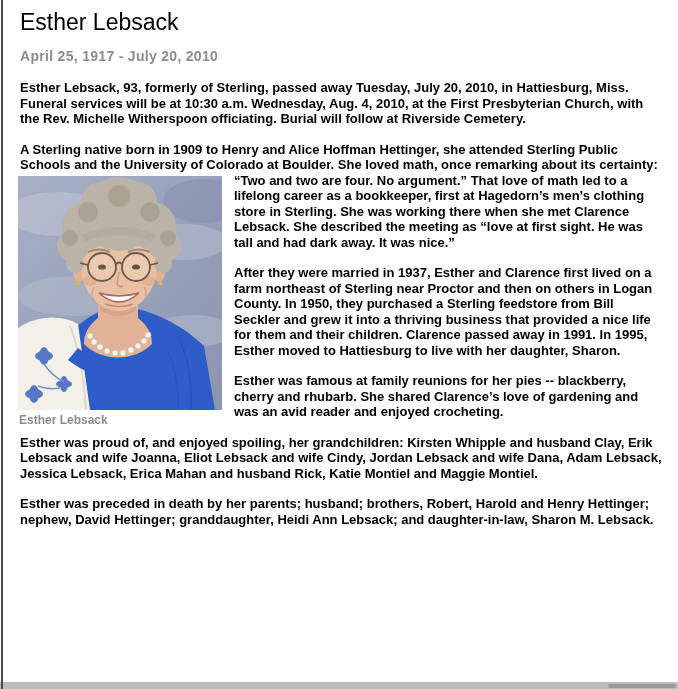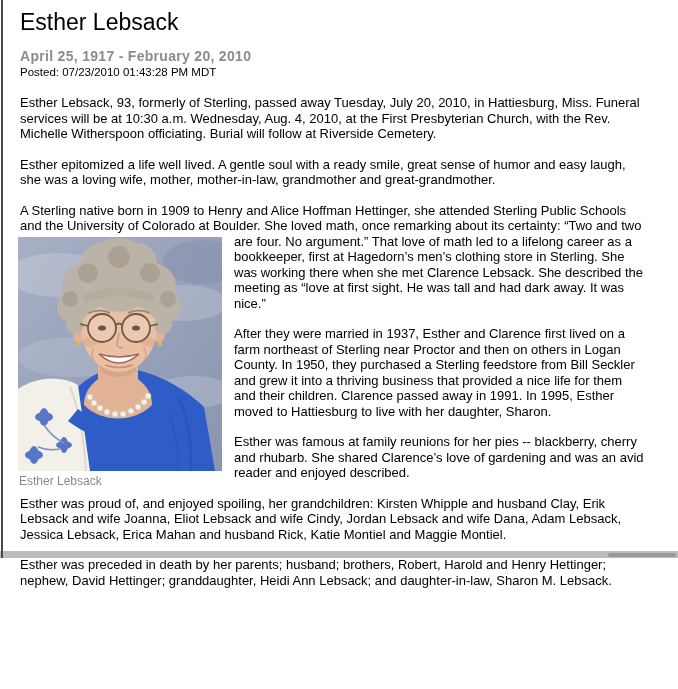--- a/index.html
+++ b/index.html
@@ -4,21 +4,21 @@
 <style>
   * { box-sizing: border-box; }
   html, body {
     margin: 0; padding: 0;
     width: 678px; height: 689px;
     background: #ffffff;
     overflow: hidden;
     font-family: "Liberation Sans", sans-serif;
     color: #000;
   }
-  .page { position: relative; width: 678px; height: 558px; background: #fff; }
+  .page { position: relative; width: 678px; height: 689px; background: #fff; }
   .left-border {
     position: absolute; left: 1px; top: 0; bottom: 0;
     width: 2px; background: #4a4a4a; z-index: 5;
   }
   .content {
     position: absolute; left: 0; top: 0; right: 0;
     padding: 6px 16px 0 20px;
   }
   h1.page-title {
     font-size: 23px; font-weight: normal; color: #000;
@@ -26,21 +26,21 @@
   }
   h2.life-dates {
     font-size: 14px; font-weight: bold; color: #8c8c8c;
     letter-spacing: 0.3px; margin: 12px 0 0 0; line-height: 16px;
   }
   .posted {
     font-size: 11.5px; color: #000; margin: 2px 0 0 0; line-height: 13px;
   }
   .article { margin-top: 16px; }
   .article p {
-    font-size: 13px; line-height: 15.5px; margin: 0 16px 15px 0;
+    font-size: 13px; line-height: 15.5px; margin: 0 0 15px 0; font-weight: bold;
   }
   .photo-figure {
     float: left; width: 204px;
     margin: 3px 12px 4px -2px;
   }
   .photo-figure svg { display: block; width: 204px; height: 234px; }
   .photo-caption {
     display: block; font-size: 12px; color: #8a8a8a;
     padding: 3px 0 0 1px; line-height: 14px;
   }
@@ -55,26 +55,24 @@
   }
 </style>
 </head>
 <body>
 
 <div class="page">
   <div class="left-border"></div>
 
   <div class="content">
     <h1 class="page-title">Esther Lebsack</h1>
-    <h2 class="life-dates">April 25, 1917 - February 20, 2010</h2>
-    <div class="posted">Posted: 07/23/2010 01:43:28 PM MDT</div>
+    <h2 class="life-dates">April 25, 1917 - July 20, 2010</h2>
 
     <div class="article">
       <p>Esther Lebsack, 93, formerly of Sterling, passed away Tuesday, July 20, 2010, in Hattiesburg, Miss. Funeral services will be at 10:30 a.m. Wednesday, Aug. 4, 2010, at the First Presbyterian Church, with the Rev. Michelle Witherspoon officiating. Burial will follow at Riverside Cemetery.</p>
-      <p>Esther epitomized a life well lived. A gentle soul with a ready smile, great sense of humor and easy laugh, she was a loving wife, mother, mother-in-law, grandmother and great-grandmother.</p>
 
       <p><span>A Sterling native born in 1909 to Henry and Alice Hoffman Hettinger, she attended Sterling Public Schools and the University of Colorado at Boulder. She loved math, once remarking about its certainty: “Two and two are four. No </span><span class="photo-figure">
           <svg viewBox="0 0 204 234" xmlns="http://www.w3.org/2000/svg" preserveAspectRatio="none">
             <defs>
               <linearGradient id="bgGrad" x1="0" y1="0" x2="1" y2="1">
                 <stop offset="0" stop-color="#a7b0c5"></stop>
                 <stop offset="0.5" stop-color="#97a1ba"></stop>
                 <stop offset="1" stop-color="#8b95af"></stop>
               </linearGradient>
             </defs>
@@ -166,21 +164,21 @@
             <path d="M 101 96 L 99 108 Q 101 112 105 110" stroke="#c79a7e" stroke-width="1.5" fill="none"></path>
 
             <path d="M 81 117 Q 101 135 121 117 Q 101 123 81 117 Z" fill="#ffffff" stroke="#a8625a" stroke-width="1.5"></path>
             <path d="M 87 128 Q 101 133 115 128" stroke="#c98b7a" stroke-width="1.5" fill="none"></path>
             <path d="M 76 111 Q 72 118 76 124 M 126 111 Q 130 118 126 124" stroke="#d0a184" stroke-width="1.3" fill="none"></path>
           </svg>
           <span class="photo-caption">Esther Lebsack</span>
         </span><span>argument.” That love of math led to a lifelong career as a bookkeeper, first at Hagedorn’s men’s clothing store in Sterling. She was working there when she met Clarence Lebsack. She described the meeting as “love at first sight. He was tall and had dark away. It was nice.”</span></p>
 
       <p>After they were married in 1937, Esther and Clarence first lived on a farm northeast of Sterling near Proctor and then on others in Logan County. In 1950, they purchased a Sterling feedstore from Bill Seckler and grew it into a thriving business that provided a nice life for them and their children. Clarence passed away in 1991. In 1995, Esther moved to Hattiesburg to live with her daughter, Sharon.</p>
-      <p>Esther was famous at family reunions for her pies -- blackberry, cherry and rhubarb. She shared Clarence’s love of gardening and was an avid reader and enjoyed described.</p>
+      <p>Esther was famous at family reunions for her pies -- blackberry, cherry and rhubarb. She shared Clarence’s love of gardening and was an avid reader and enjoyed crocheting.</p>
       <p>Esther was proud of, and enjoyed spoiling, her grandchildren: Kirsten Whipple and husband Clay, Erik Lebsack and wife Joanna, Eliot Lebsack and wife Cindy, Jordan Lebsack and wife Dana, Adam Lebsack, Jessica Lebsack, Erica Mahan and husband Rick, Katie Montiel and Maggie Montiel.</p>
       <p>Esther was preceded in death by her parents; husband; brothers, Robert, Harold and Henry Hettinger; nephew, David Hettinger; granddaughter, Heidi Ann Lebsack; and daughter-in-law, Sharon M. Lebsack.</p>
 
     </div>
   </div>
 
   <div class="hscrollbar">
     <div class="hscroll-thumb"></div>
   </div>
 </div>

